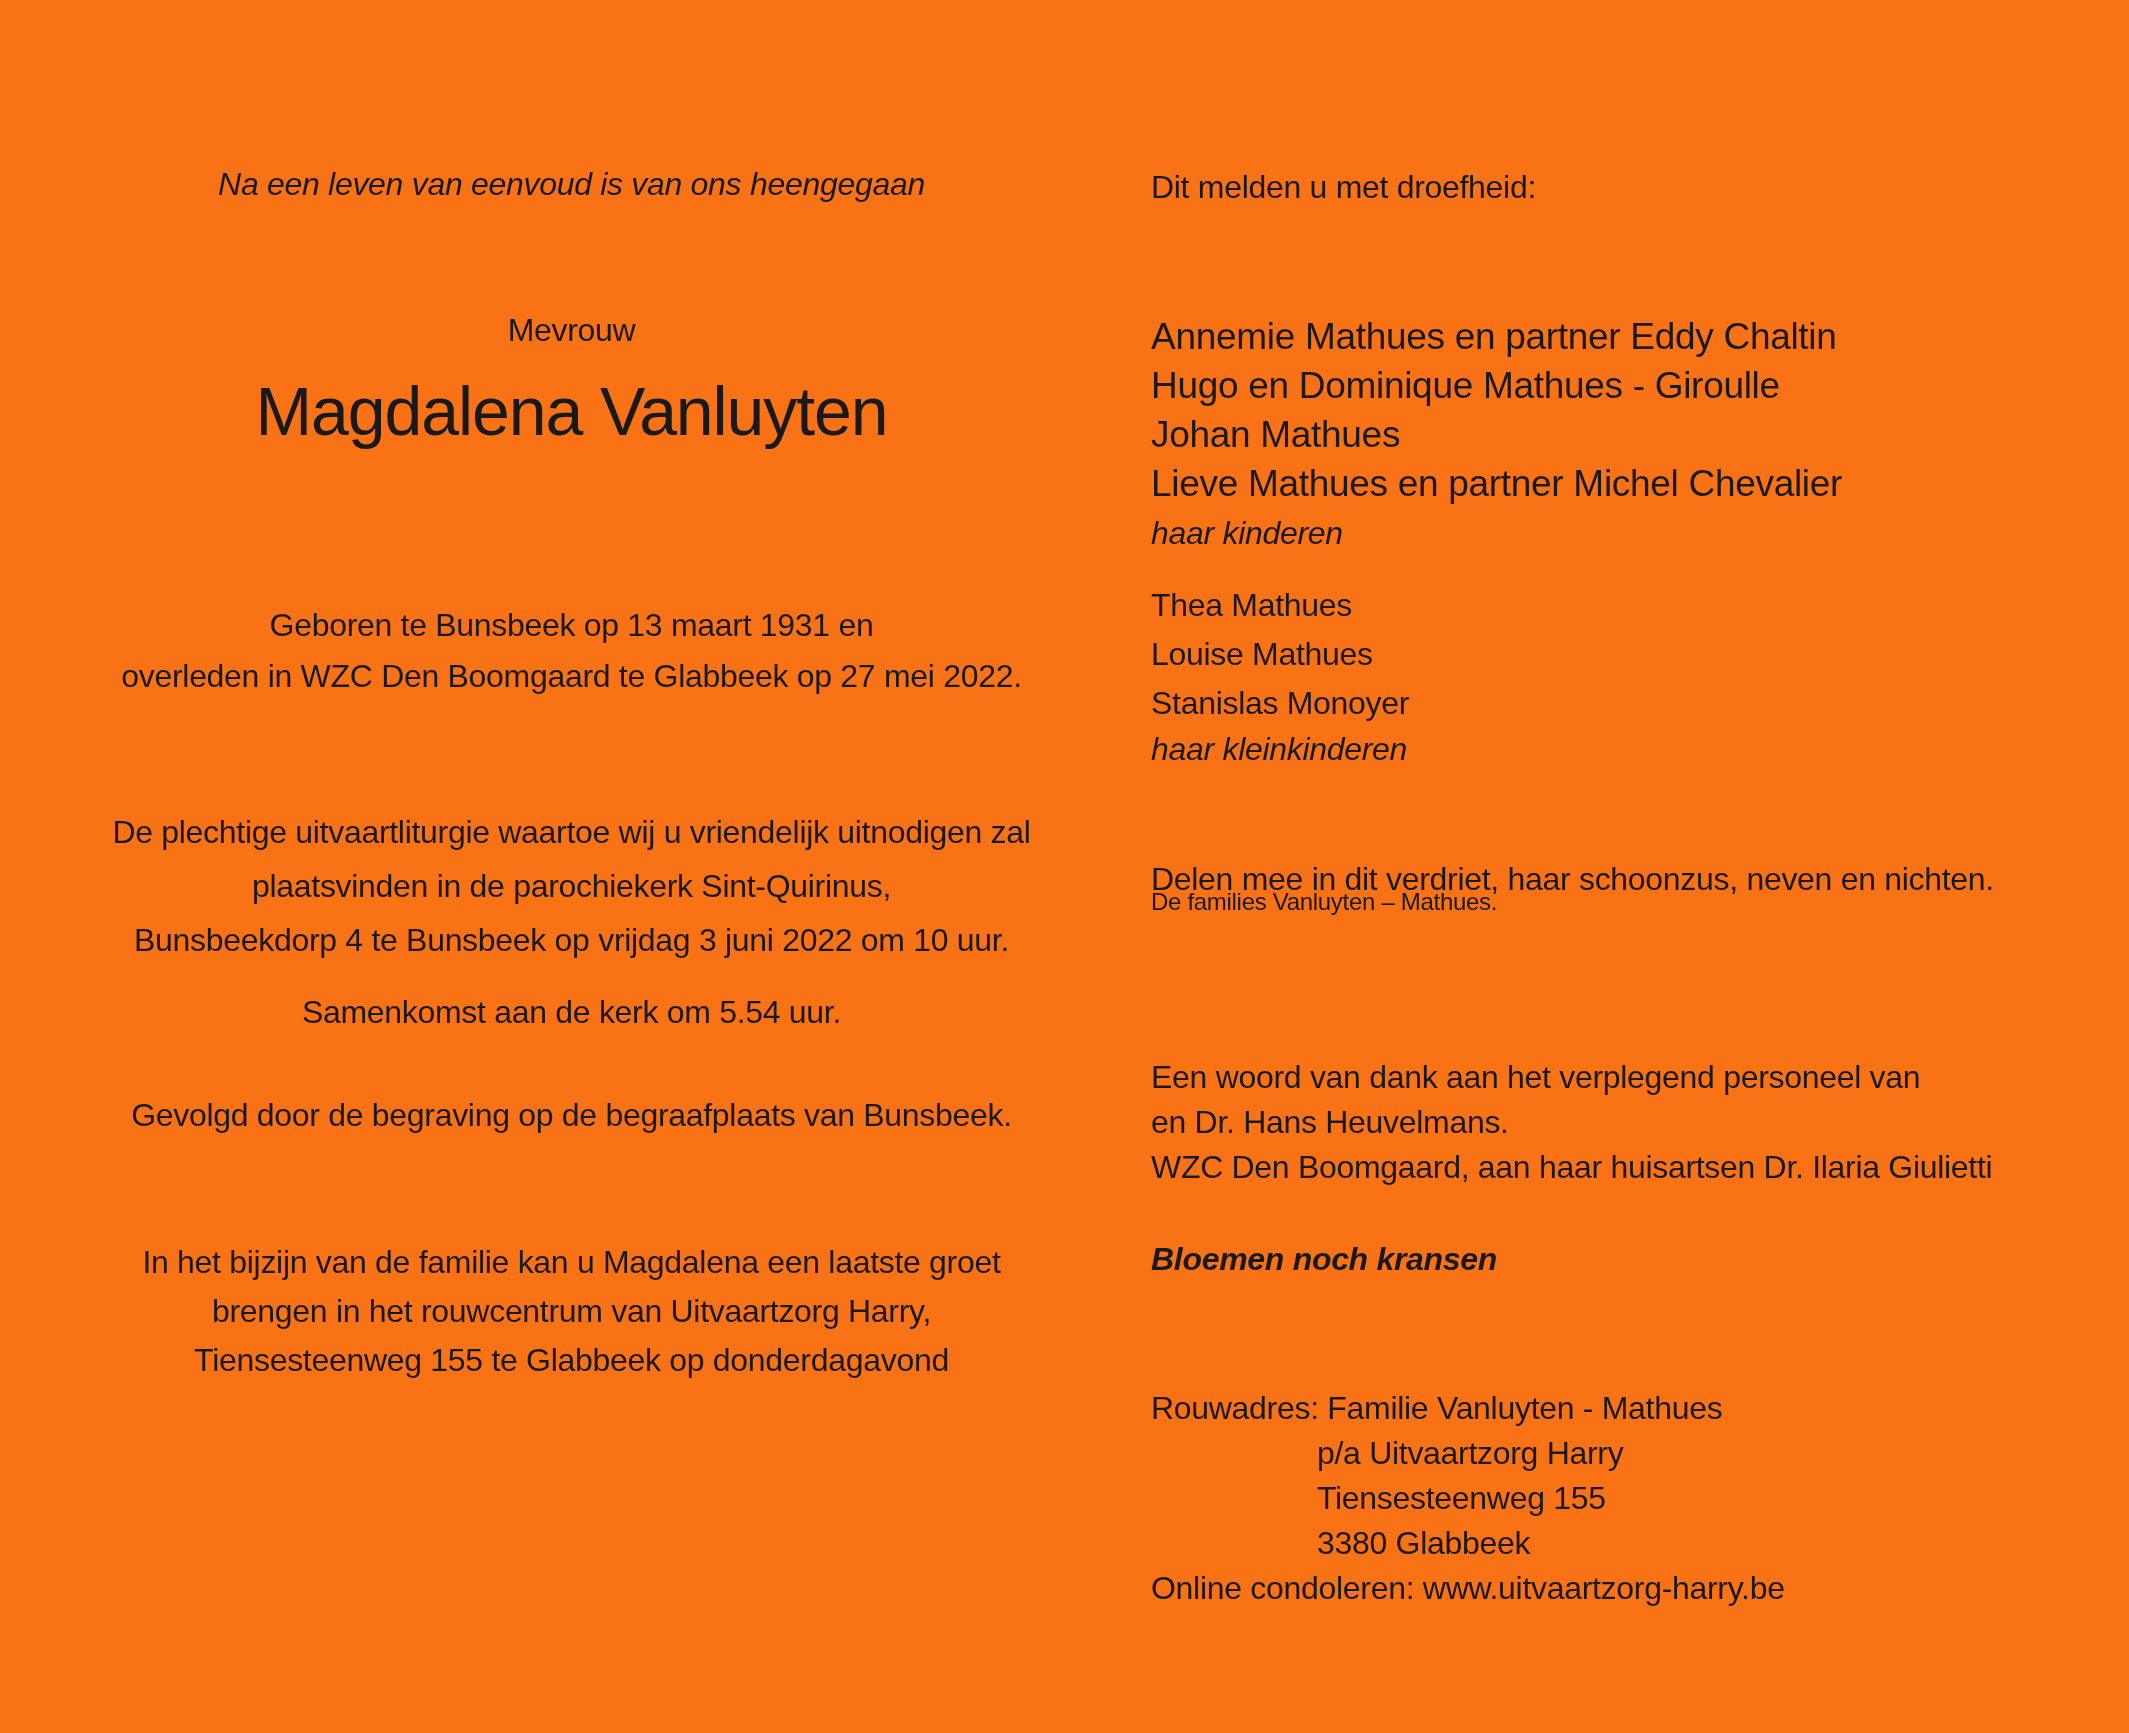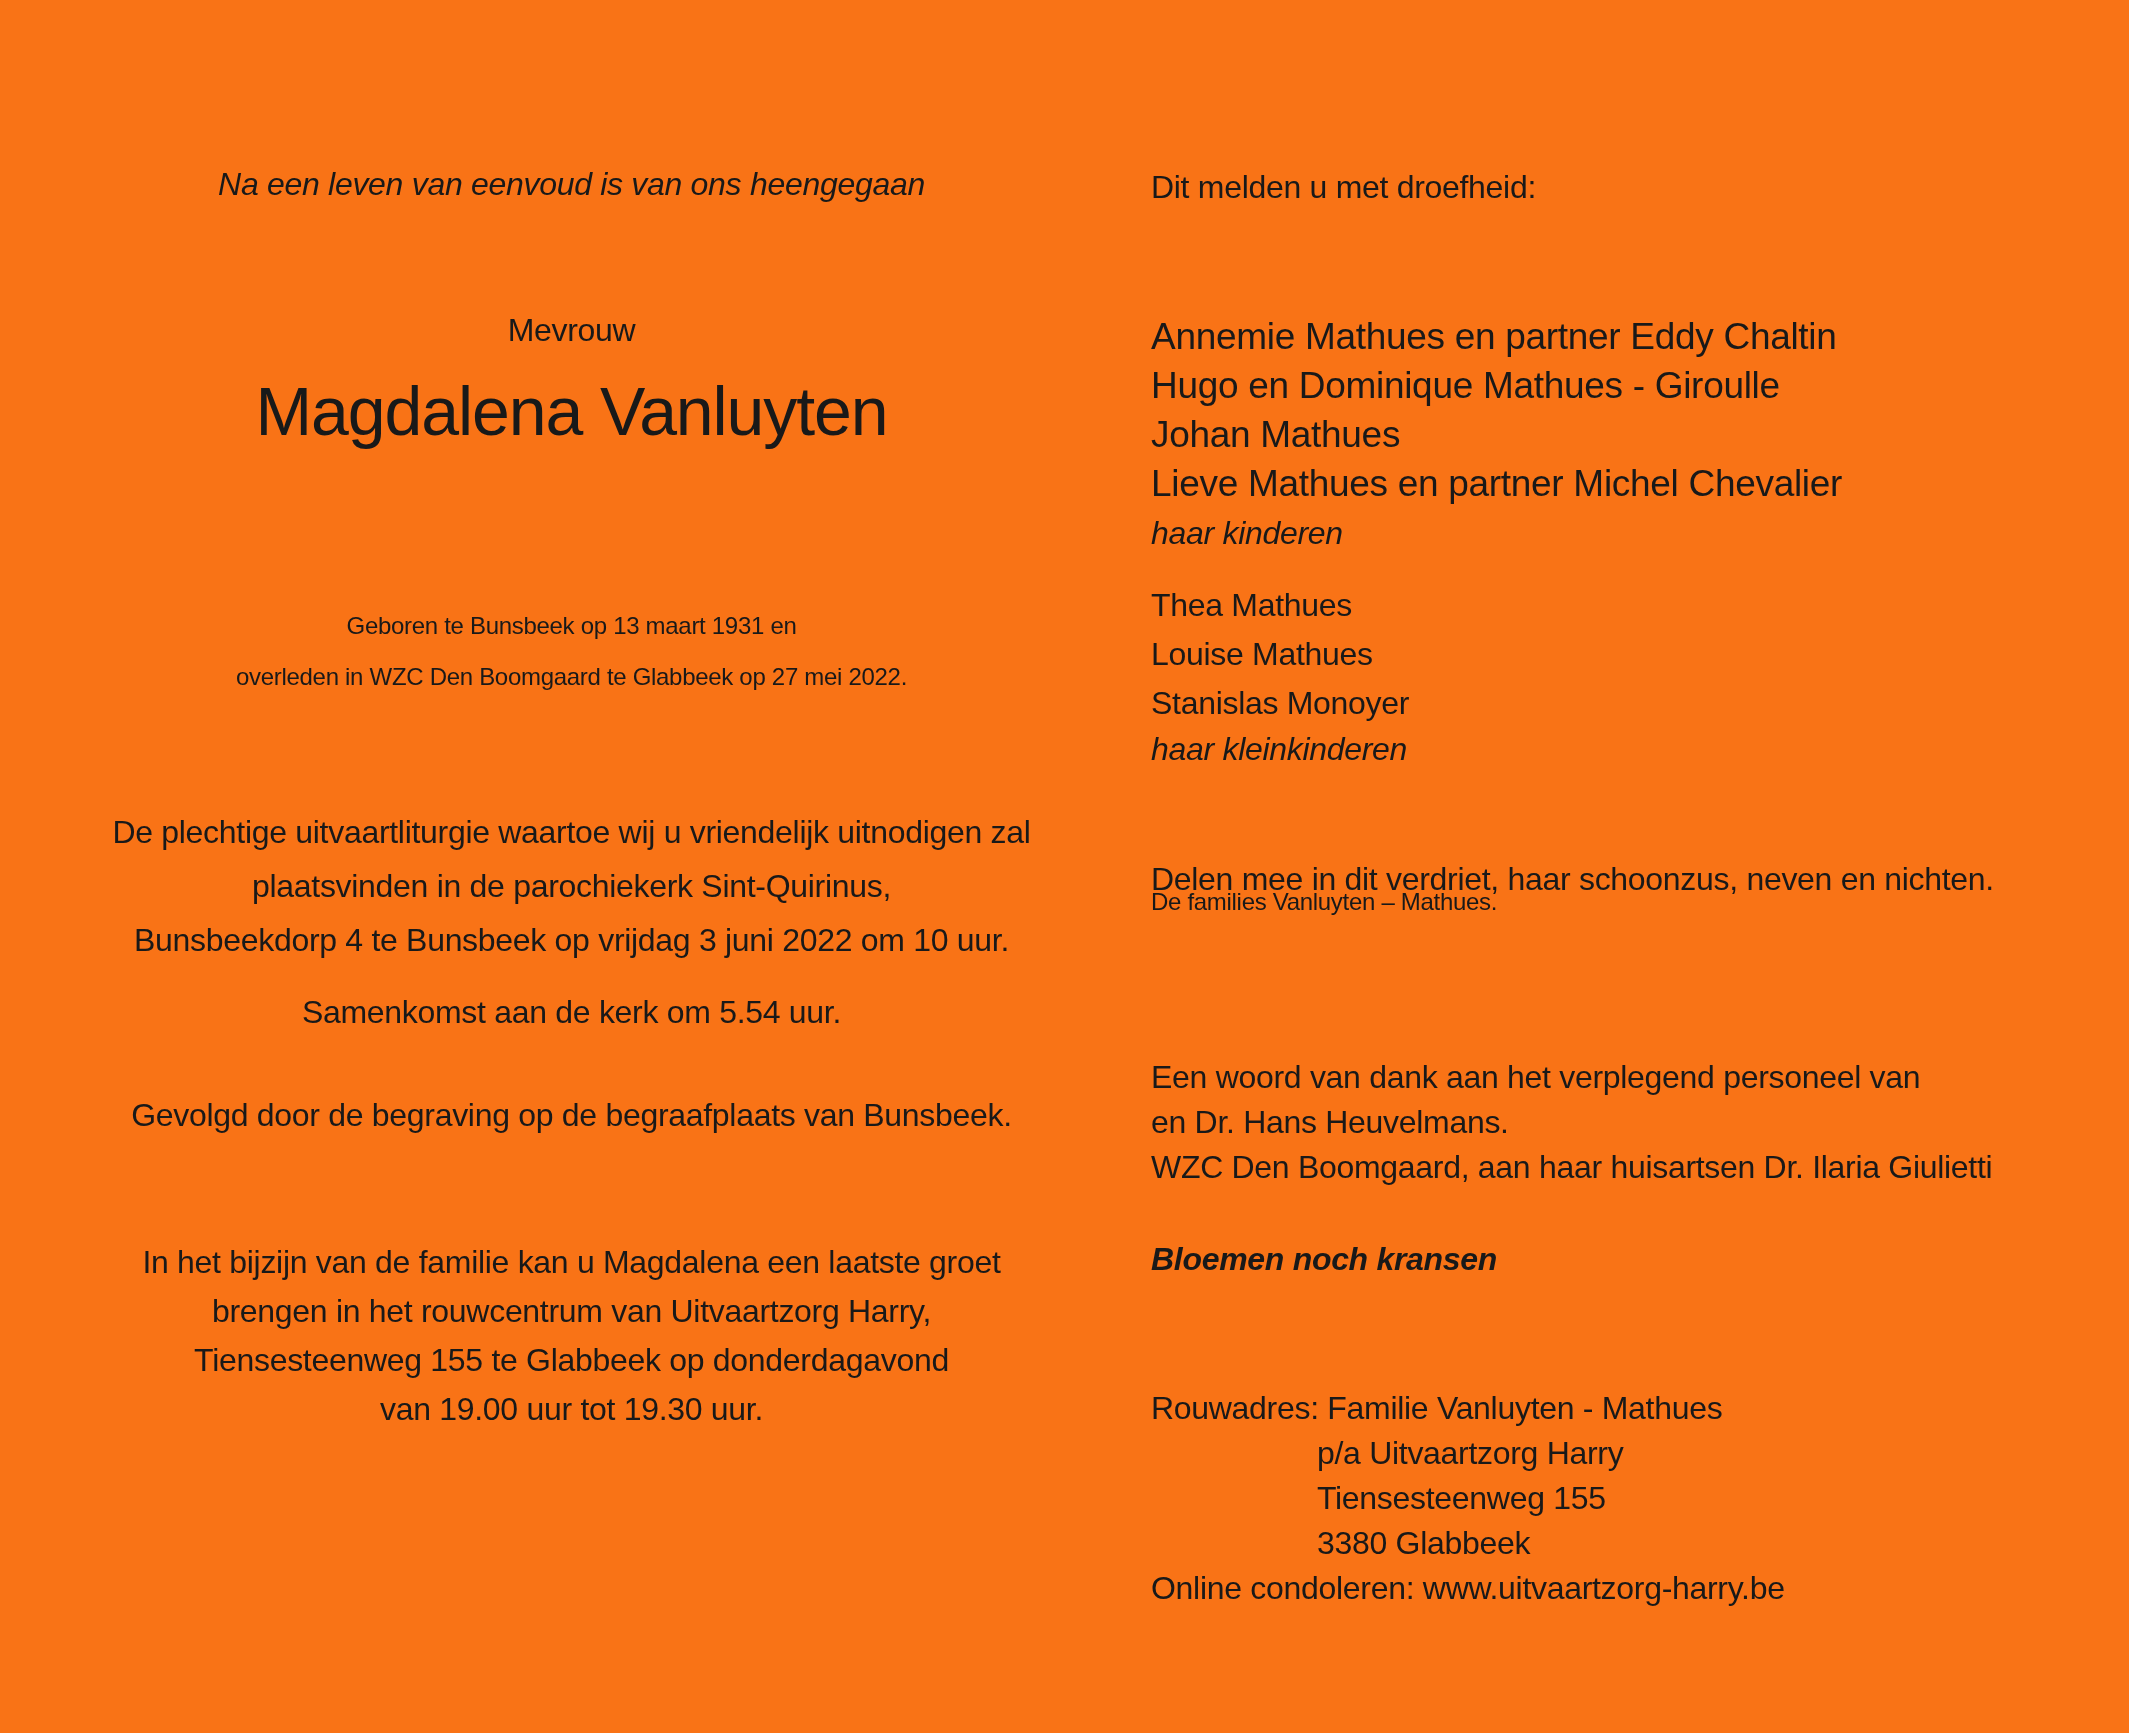--- a/index.html
+++ b/index.html
@@ -22,21 +22,21 @@
   .col-right { left: 1103px; width: 951px; }
 
   .col .block { position: absolute; left: 0; width: 100%; margin: 0; }
 
   
   .col-left .block { text-align: center; }
   .b-quote      { top: 166px;  font-size: 32px; font-style: italic; }
   .b-salutation { top: 312px;  font-size: 32px; }
   .b-name       { top: 370px;  font-size: 68px; font-weight: 400; line-height: 83px; letter-spacing: -1.1px; }
   .b-widow      { top: 489px;  font-size: 37px; line-height: 55px; }
-  .b-birth      { top: 600px; font-size: 24px; line-height: 51px; }
+  .b-birth      { top: 600px; font-size: 32px; line-height: 51px; }
   .b-service    { top: 805px; font-size: 32px; line-height: 54px; }
   .b-gathering  { top: 994px; font-size: 32px; }
   .b-burial     { top: 1097px; font-size: 32px; }
   .b-visitation { top: 1238px; font-size: 32px; line-height: 49px; }
 
   
   .col-right .block { text-align: left; margin-left: 48px; }
   .b-announce      { top: 169px;  font-size: 32px; }
   .b-children      { top: 312px;  font-size: 37px; line-height: 49px; }
   .b-children-lbl  { top: 515px;  font-size: 32px; font-style: italic; text-align: right; }
@@ -75,21 +75,20 @@
     </div>
 
     <p class="block b-gathering">Samenkomst aan de kerk om 5.54 uur.</p>
 
     <p class="block b-burial">Gevolgd door de begraving op de begraafplaats van Bunsbeek.</p>
 
     <div class="block b-visitation">
       <div>In het bijzijn van de familie kan u Magdalena een laatste groet</div>
       <div>brengen in het rouwcentrum van Uitvaartzorg Harry,</div>
       <div>Tiensesteenweg 155 te Glabbeek op donderdagavond</div>
-      <div>van 19.00 uur tot 19.30 uur.</div>
     </div>
 
   </section>
 
   <section class="col col-right">
 
     <p class="block b-announce">Dit melden u met droefheid:</p>
 
     <div class="block b-children">
       <div>Annemie Mathues en partner Eddy Chaltin</div>

